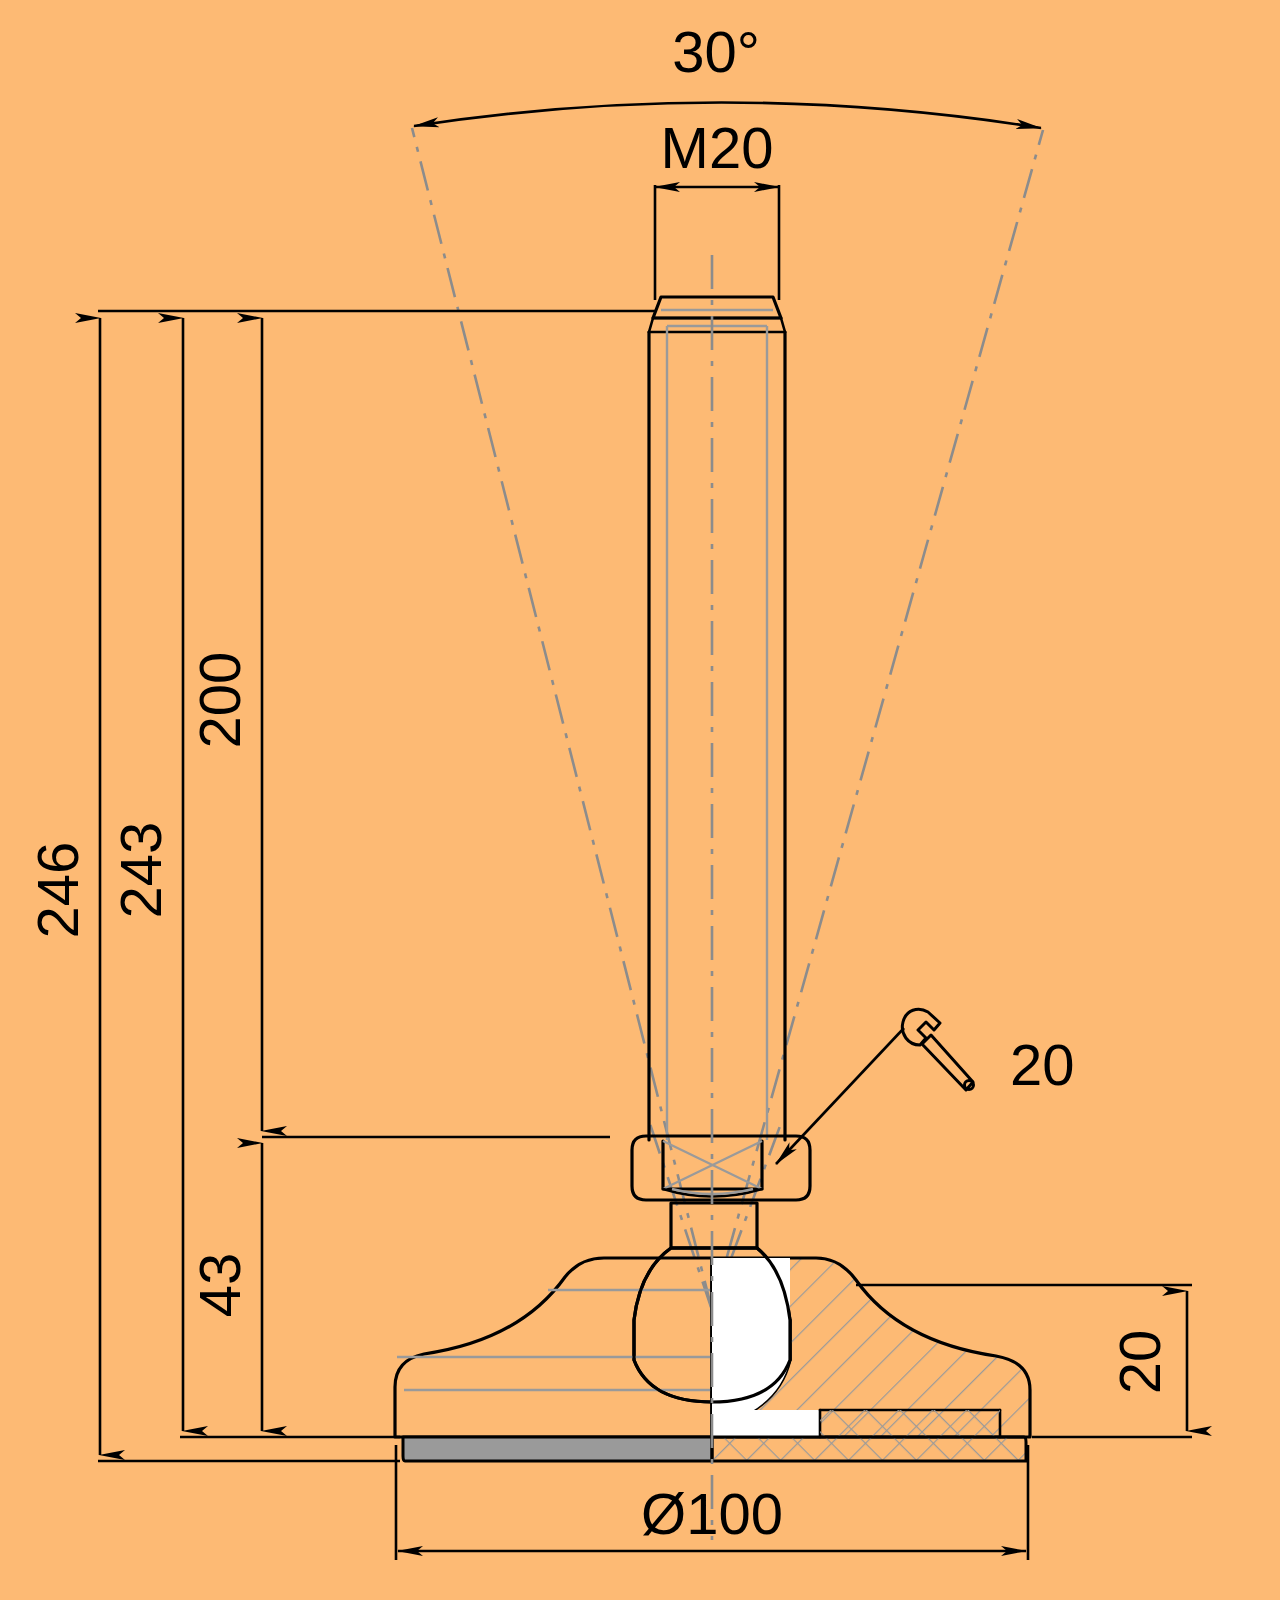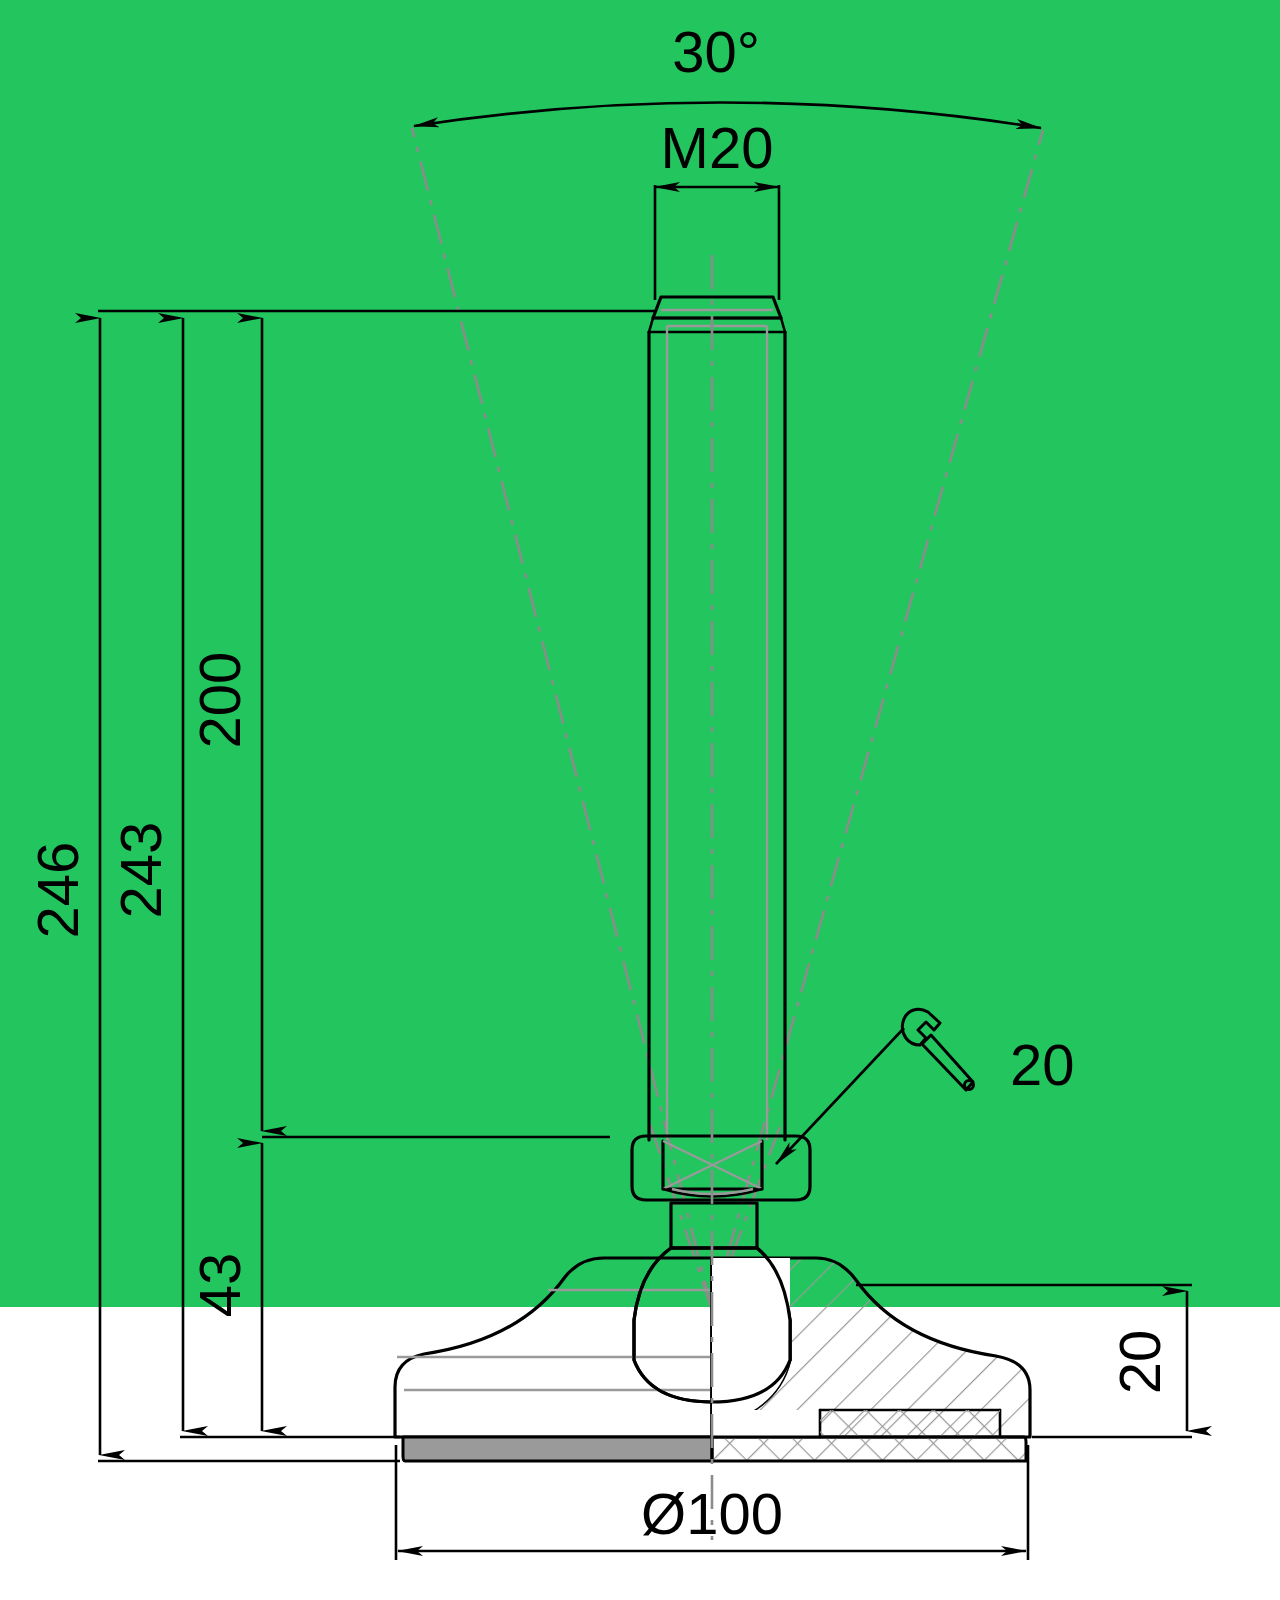--- a/index.html
+++ b/index.html
@@ -10,22 +10,22 @@
   }
   body {
     width: 1280px;
     height: 1600px;
     overflow: hidden;
     font-family: "Liberation Sans", sans-serif;
   }
   #drawing-root {
     position: relative;
     width: 1280px;
-    height: 1307px;
-    background: #22c55e;
+    height: 1600px;
+    background: #fdba74;
   }
   svg#tech-drawing {
     display: block;
     width: 1280px;
     height: 1600px;
   }
   .dim-text {
     font-family: "Liberation Sans", sans-serif;
     font-size: 58px;
     fill: #000000;

